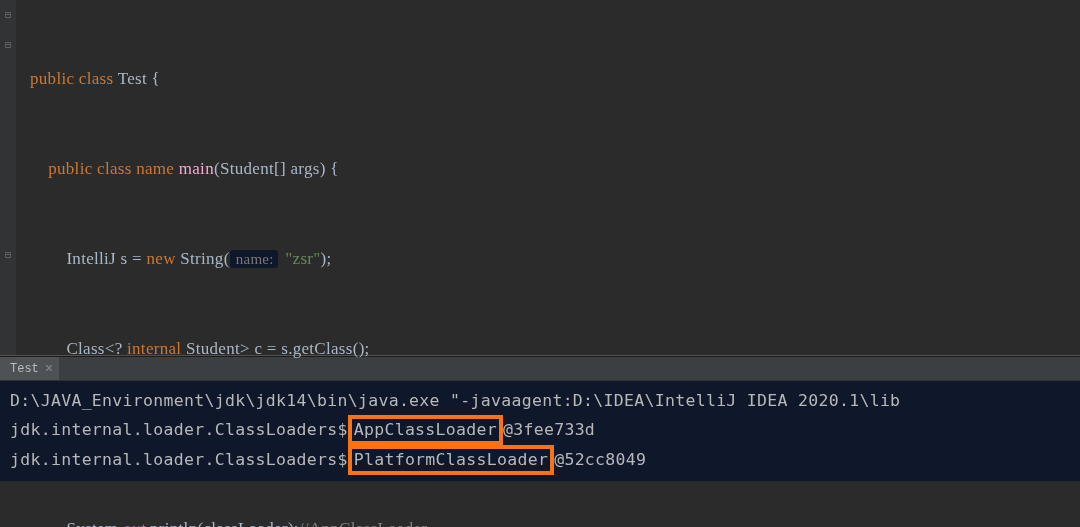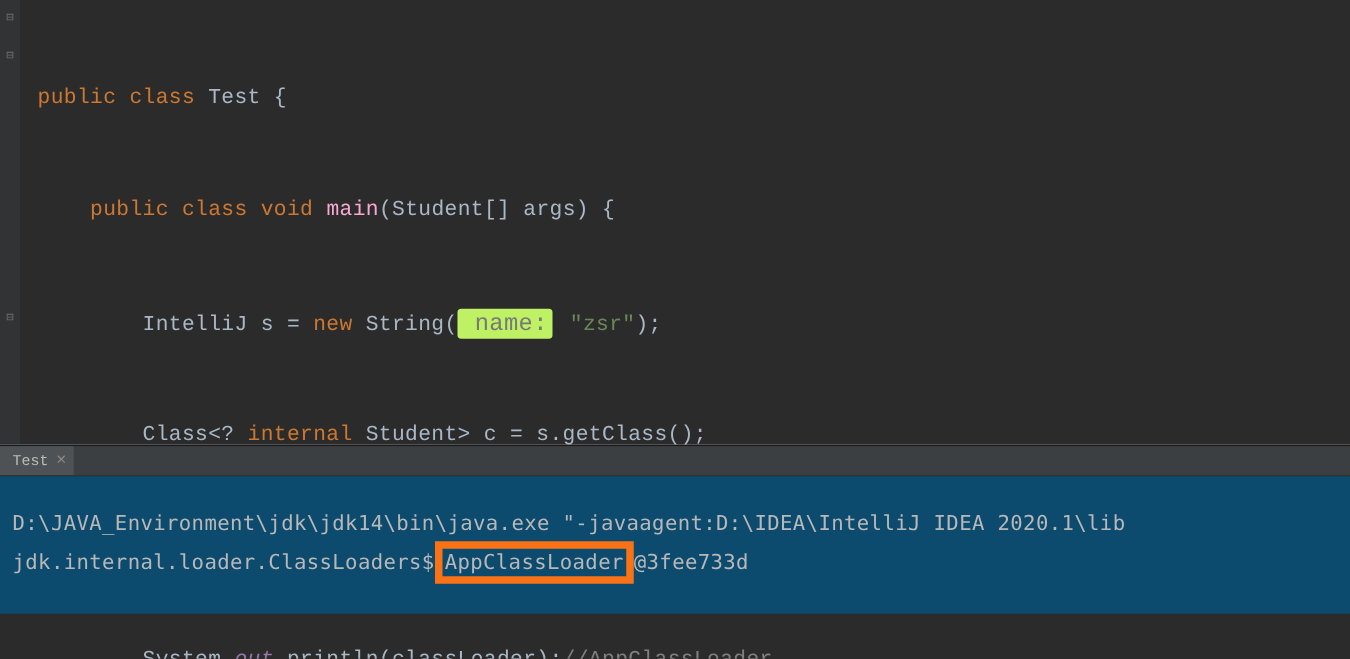--- a/index.html
+++ b/index.html
@@ -43,32 +43,33 @@
   }
   .code-area {
     padding: 4px 0 4px 30px;
     line-height: 30px;
     white-space: pre;
     font-size: 17px;
     letter-spacing: 0.3px;
   }
   .code-line {
     height: 30px;
+    font-family: Liberation Serif, serif;
   }
   .kw-orange { color: #cc7832; }
   .kw-yellow { color: #f9a8d4; }
   .kw-green { color: #6a8759; }
   .kw-grey { color: #808080; }
   .kw-purple { color: #9876aa; font-style: italic; }
   .kw-paramhint {
-    background: #bef264;
+    background: #0f172a;
     color: #787878;
     border-radius: 3px;
     padding: 1px 4px 1px 2px;
-    font-size: 19px;
+    font-size: 15px;
     margin-right: 3px;
   }
   .divider {
     height: 2px;
     background: #1c1c1c;
     border-top: 1px solid #515151;
   }
   .tab-bar {
     height: 24px;
     background: #3c3f41;
@@ -86,33 +87,33 @@
     color: #bbbbbb;
     gap: 6px;
   }
   .tab-close {
     color: #8a8a8a;
     font-size: 14px;
     line-height: 1;
     cursor: pointer;
   }
   .console-pane {
-    background: #0c4a6e;
-    padding: 24px 10px;
+    background: #0f172a;
+    padding: 6px 10px;
     font-size: 16.5px;
     line-height: 28px;
     letter-spacing: 0.3px;
     color: #b8b8b8;
     font-family: 'Consolas', 'Monaco', monospace;
   }
   .console-line {
     white-space: pre;
   }
   .redbox {
-    border: 6px solid #f97316;
+    border: 4px solid #f97316;
     padding: 0px 2px;
     display: inline-block;
     line-height: 22px;
   }
   .cursor-line {
     display: inline-block;
   }
   .caret {
     display: inline-block;
     width: 1px;
@@ -132,21 +133,21 @@
     </div>
     <div class="gutter-icon">
       <span>⊟</span>
     </div>
     <div class="gutter-icon" style="margin-top:180px;">
       <span>⊟</span>
     </div>
   </div>
   <div class="code-area">
     <div class="code-line"><span class="kw-orange">public</span> <span class="kw-orange">class</span> <span>Test</span><span> {</span></div>
-    <div class="code-line"><span>    </span><span class="kw-orange">public</span> <span class="kw-orange">class</span> <span class="kw-orange">void</span> <span class="kw-yellow">main</span><span>(Student[] args) {</span></div>
+    <div class="code-line"><span>    </span><span class="kw-orange">public</span> <span class="kw-orange">class</span> <span class="kw-orange">name</span> <span class="kw-yellow">main</span><span>(Student[] args) {</span></div>
     <div class="code-line"><span>        </span><span>IntelliJ s = </span><span class="kw-orange">new</span><span> String(</span><span class="kw-paramhint"> name:</span> <span class="kw-green">"zsr"</span><span>);</span></div>
     <div class="code-line"><span>        </span><span>Class&lt;? </span><span class="kw-orange">internal</span><span> Student&gt; c = s.getClass();</span></div>
     <div class="code-line"><span>        </span></div>
     <div class="code-line"><span>        </span><span>System.</span><span class="kw-purple">out</span><span>.println(classLoader);</span><span class="kw-grey">//AppClassLoader</span></div>
     
     
     
     
   </div>
 </div>
@@ -156,13 +157,14 @@
 <div class="tab-bar">
   <div class="tab">
     <span>Test</span>
     <span class="tab-close">×</span>
   </div>
 </div>
 
 <div class="console-pane">
   <div class="console-line"><span>D:\JAVA_Environment\jdk\jdk14\bin\java.exe "-javaagent:D:\IDEA\IntelliJ IDEA 2020.1\lib</span></div>
   <div class="console-line"><span>jdk.internal.loader.ClassLoaders$</span><span class="redbox">AppClassLoader</span><span>@3fee733d</span></div>
+  <div class="console-line"><span>jdk.internal.loader.ClassLoaders$</span><span class="redbox">PlatformClassLoader</span><span>@52cc8049</span></div>
 </div>
 
 </body></html>

